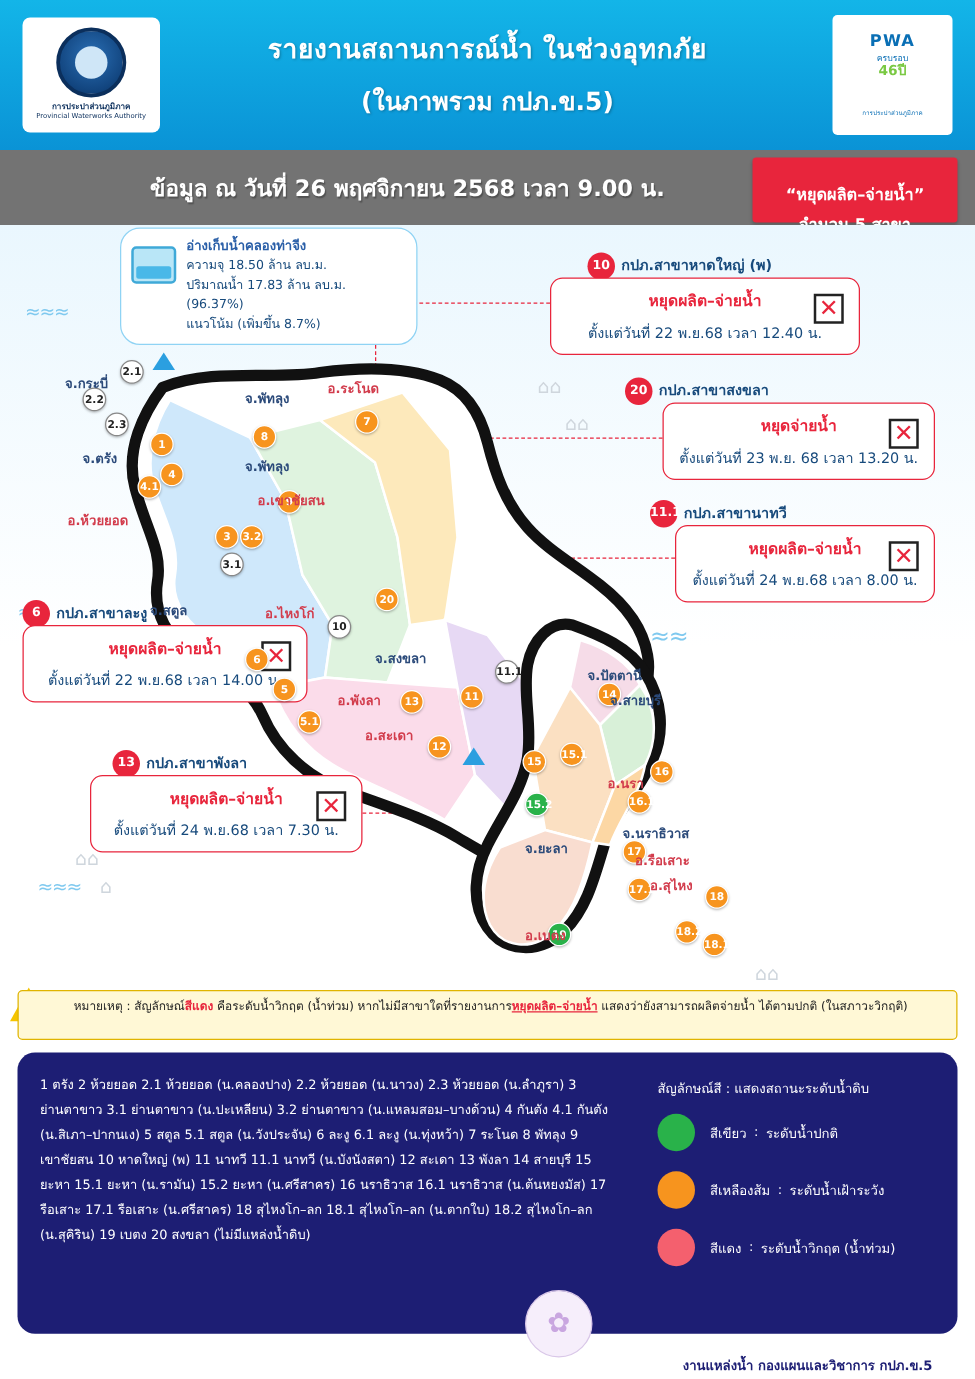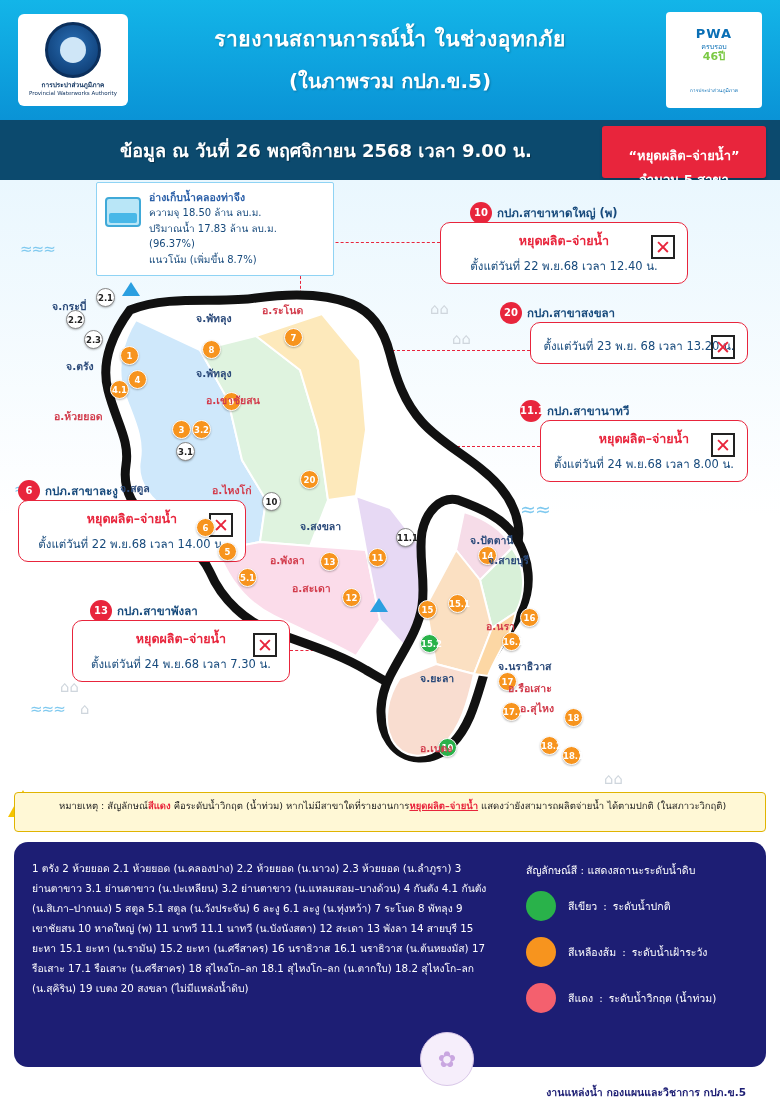--- a/index.html
+++ b/index.html
@@ -44,21 +44,21 @@
   }
   .pwa-badge .pwa { font-size:13px;font-weight:bold;color:#0a6fb5;letter-spacing:1px;}
   .pwa-badge .th1 { font-size:7px;color:#0a6fb5;}
   .pwa-badge .num { font-size:31px;font-weight:bold;color:#0aa5d8; line-height:.95;}
   .pwa-badge .num span{ font-size:11px; color:#7ac943; vertical-align:top;}
   .pwa-badge .th2 { font-size:5px;color:#0a6fb5; margin-top:4px;}
 
   
   .date-band {
     position:absolute; left:0; top:120px; width:780px; height:60px;
-    background:#0c4a6e;
+    background:#737373;
   }
   .date-band .txt {
     position:absolute; left:120px; top:16px; color:#ffffff; font-size:18px; font-weight:bold;
     text-shadow:1px 1px 1px rgba(0,0,0,.3);
   }
   .stop-ribbon {
     position:absolute; right:14px; top:126px; width:164px; height:52px;
     background:#e8253c; border-radius:3px; color:#fff; text-align:center;
     padding-top:19px; box-shadow:0 2px 3px rgba(0,0,0,.2);
   }
@@ -67,21 +67,21 @@
 
   
   .map-area {
     position:absolute; left:0; top:180px; width:780px; height:612px;
     background: linear-gradient(180deg,#eaf7fe 0%, #ffffff 55%, #ffffff 100%);
     overflow:hidden;
   }
 
   
   .resbox {
-    position:absolute; background:#ffffff; border:1.5px solid #8fd3f4; border-radius:2px;
+    position:absolute; background:#ffffff; border:1.5px solid #8fd3f4; border-radius:16px;
     padding:6px 10px 8px 52px; font-size:10px; color:#174a7c; line-height:1.55;
   }
   .resbox .title{ color:#2a5fa8; font-weight:bold; font-size:10.5px;}
   .resbox .ic {
     position:absolute; left:8px; top:14px; width:36px;height:30px;
     background:#b9e6f7; border:2px solid #3fa9d8; border-radius:4px;
   }
   .resbox .ic:after{
     content:""; position:absolute; left:2px; bottom:2px; right:2px; height:10px;
     background:#49b8e8; border-radius:2px;
@@ -290,20 +290,21 @@
   <div class="callout c1">
     <div class="line1">หยุดผลิต–จ่ายน้ำ</div>
     <div class="line2">ตั้งแต่วันที่ 22 พ.ย.68 เวลา 12.40 น.</div>
     <div class="xmark">✕</div>
   </div>
 
   <div class="callout-head c2h">
     <span class="num">20</span><span>กปภ.สาขาสงขลา</span>
   </div>
   <div class="callout c2">
+    <div class="line1">หยุดจ่ายน้ำ</div>
     <div class="line2">ตั้งแต่วันที่ 23 พ.ย. 68 เวลา 13.20 น.</div>
     <div class="xmark">✕</div>
   </div>
 
   <div class="callout-head c3h">
     <span class="num">11.1</span><span>กปภ.สาขานาทวี</span>
   </div>
   <div class="callout c3">
     <div class="line1">หยุดผลิต–จ่ายน้ำ</div>
     <div class="line2">ตั้งแต่วันที่ 24 พ.ย.68 เวลา 8.00 น.</div>

